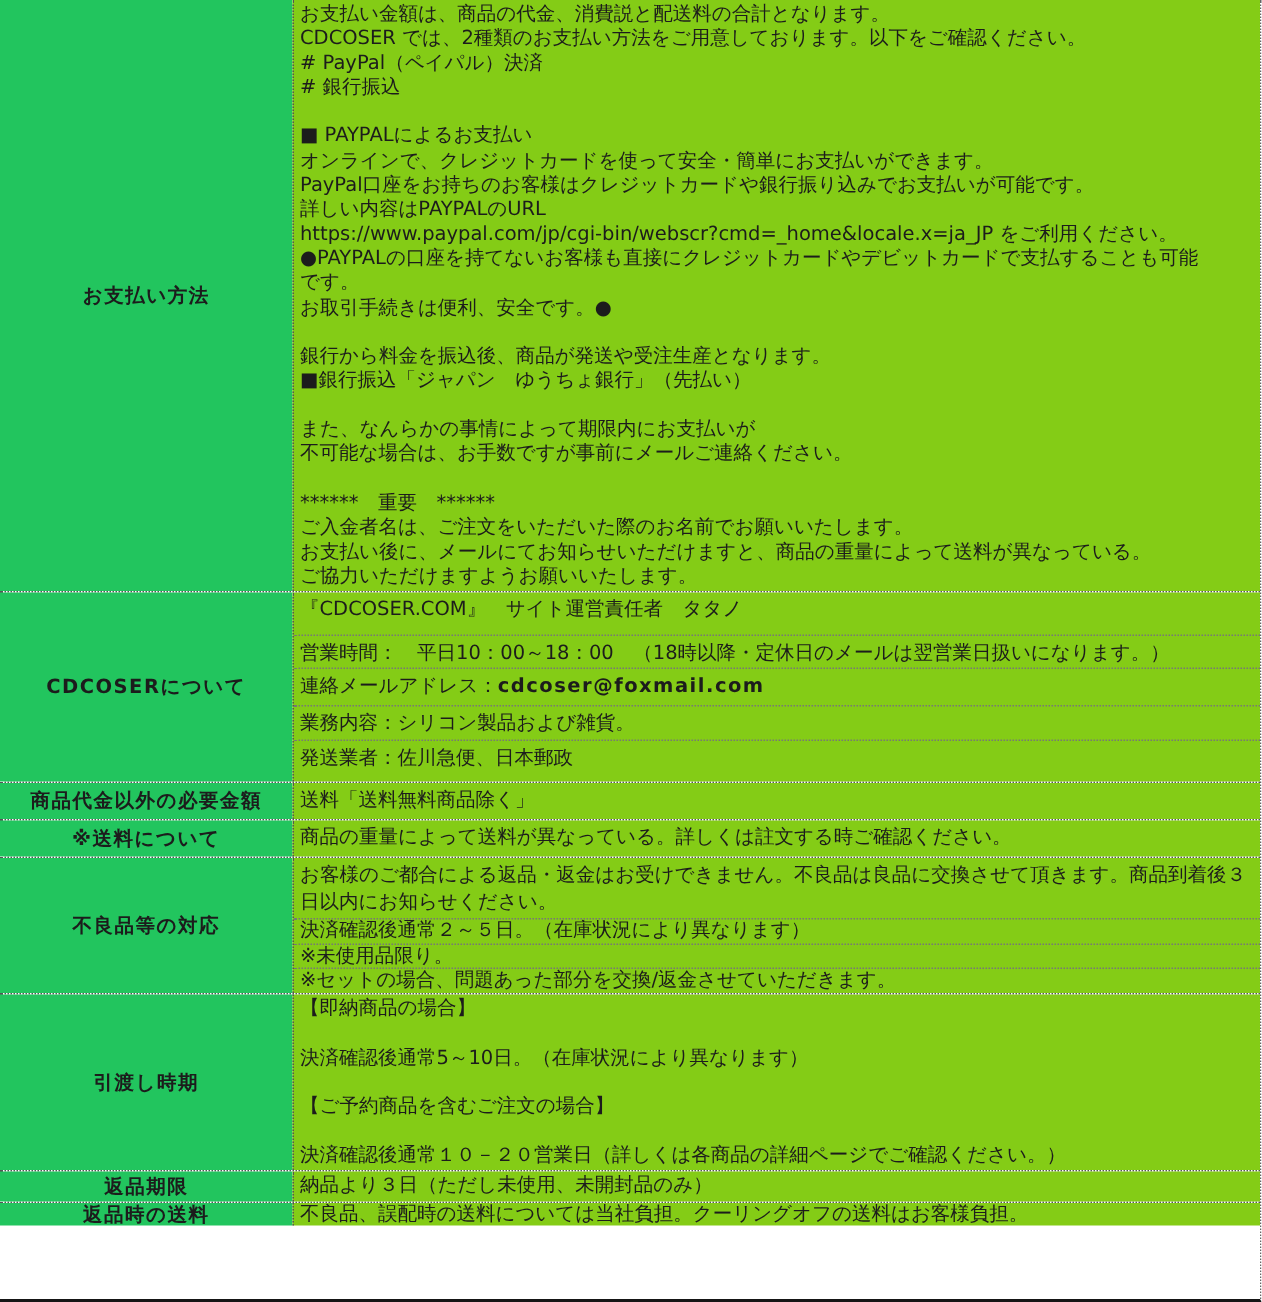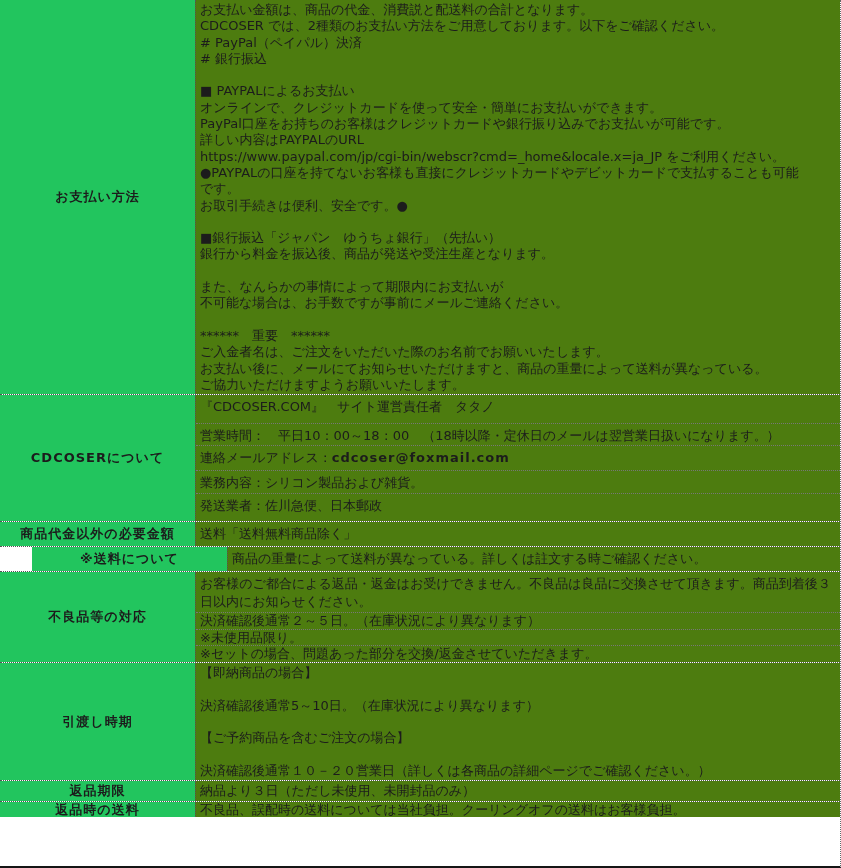--- a/index.html
+++ b/index.html
@@ -15,33 +15,33 @@
   .row + .row{border-top:1px dotted #555;}
   .label{
     width:195px;min-width:195px;box-sizing:border-box;
     background:#22c55e;
     display:flex;align-items:center;justify-content:center;
     font-weight:bold;text-align:center;padding:1px 4px;
     letter-spacing:1px;
   }
   .content{
     flex:1;min-width:0;display:flex;flex-direction:column;
-    border-left:1px dotted #555;background:#4d7c0f;
+    border-left:1px dotted #555;background:#84cc16;
   }
   .cell{box-sizing:border-box;padding:3px 4px 0;line-height:18px;overflow:hidden;}
   .cell + .cell{border-top:1px dotted #777;}
   .cell.tight{padding:1px 4px 0;line-height:14px;}
   .cell.lines{padding:2px 4px 0;}
   .lines .line{line-height:16.3px;min-height:16.3px;white-space:pre-wrap;}
   .bold{font-weight:bold;letter-spacing:1px;}
 
   .row-payment{height:394px;}
   .row-about{height:127px;}
   .row-extra{height:25px;}
-  .row-shipfee{height:25px;padding-left:32px;}
+  .row-shipfee{height:25px;}
   .row-defects{height:91px;}
   .row-delivery{height:118px;}
   .row-deadline{height:43px;}
   .row-retperiod{height:21px;}
   .row-retship{height:16px;}
 
   .c-site{height:28px;}
   .c-hours{height:22px;}
   .c-mail{height:25px;}
   .c-biz{height:23px;}
@@ -72,22 +72,22 @@
           <div class="line">&nbsp;</div>
           <div class="line">■ PAYPALによるお支払い</div>
           <div class="line">オンラインで、クレジットカードを使って安全・簡単にお支払いができます。</div>
           <div class="line">PayPal口座をお持ちのお客様はクレジットカードや銀行振り込みでお支払いが可能です。</div>
           <div class="line">詳しい内容はPAYPALのURL</div>
           <div class="line">https://www.paypal.com/jp/cgi-bin/webscr?cmd=_home&amp;locale.x=ja_JP をご利用ください。</div>
           <div class="line">●PAYPALの口座を持てないお客様も直接にクレジットカードやデビットカードで支払することも可能</div>
           <div class="line">です。</div>
           <div class="line">お取引手続きは便利、安全です。●</div>
           <div class="line">&nbsp;</div>
+          <div class="line">銀行から料金を振込後、商品が発送や受注生産となります。</div>
           <div class="line">■銀行振込「ジャパン　ゆうちょ銀行」（先払い）</div>
-          <div class="line">銀行から料金を振込後、商品が発送や受注生産となります。</div>
           <div class="line">&nbsp;</div>
           <div class="line">また、なんらかの事情によって期限内にお支払いが</div>
           <div class="line">不可能な場合は、お手数ですが事前にメールご連絡ください。</div>
           <div class="line">&nbsp;</div>
           <div class="line">******　重要　******</div>
           <div class="line">ご入金者名は、ご注文をいただいた際のお名前でお願いいたします。</div>
           <div class="line">お支払い後に、メールにてお知らせいただけますと、商品の重量によって送料が異なっている。</div>
           <div class="line">ご協力いただけますようお願いいたします。</div>
         </div>
     </div>

